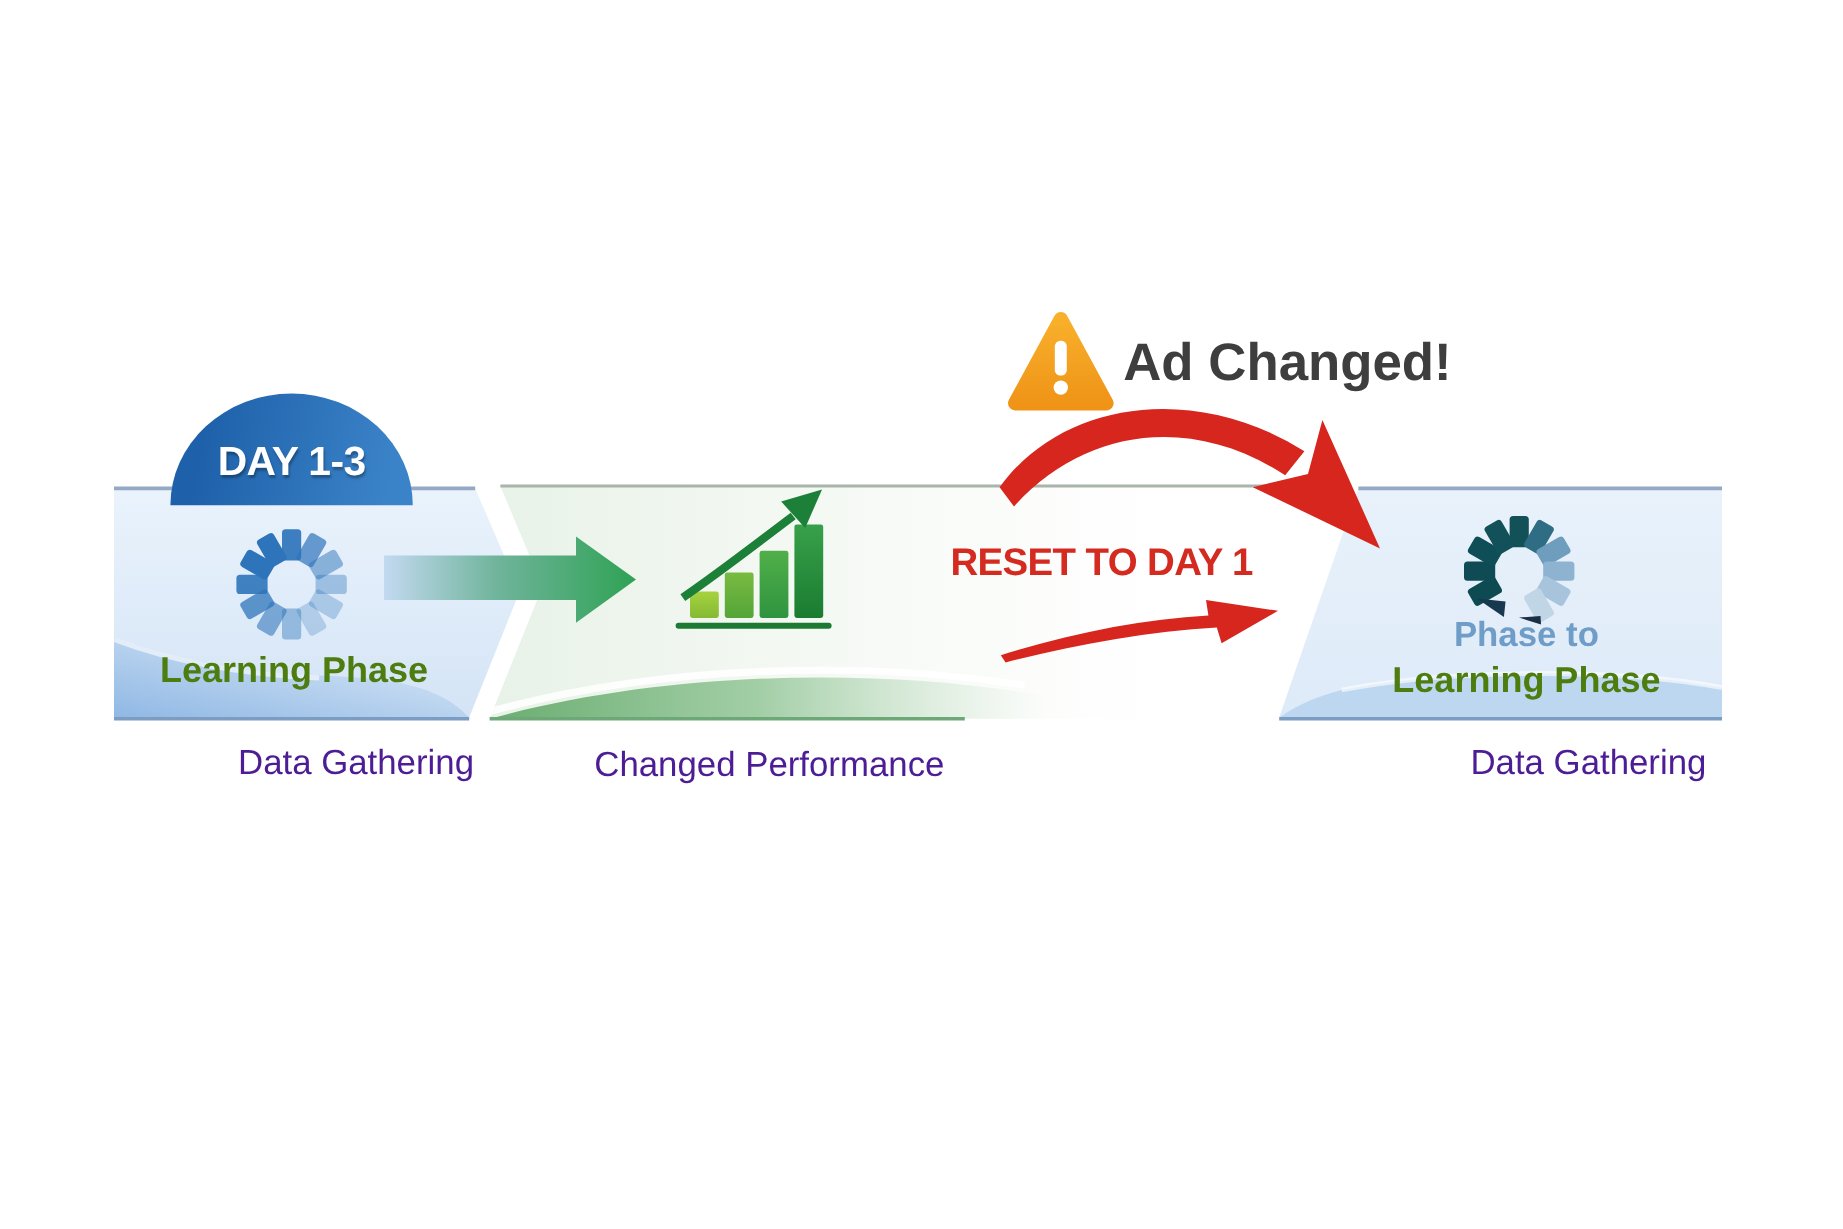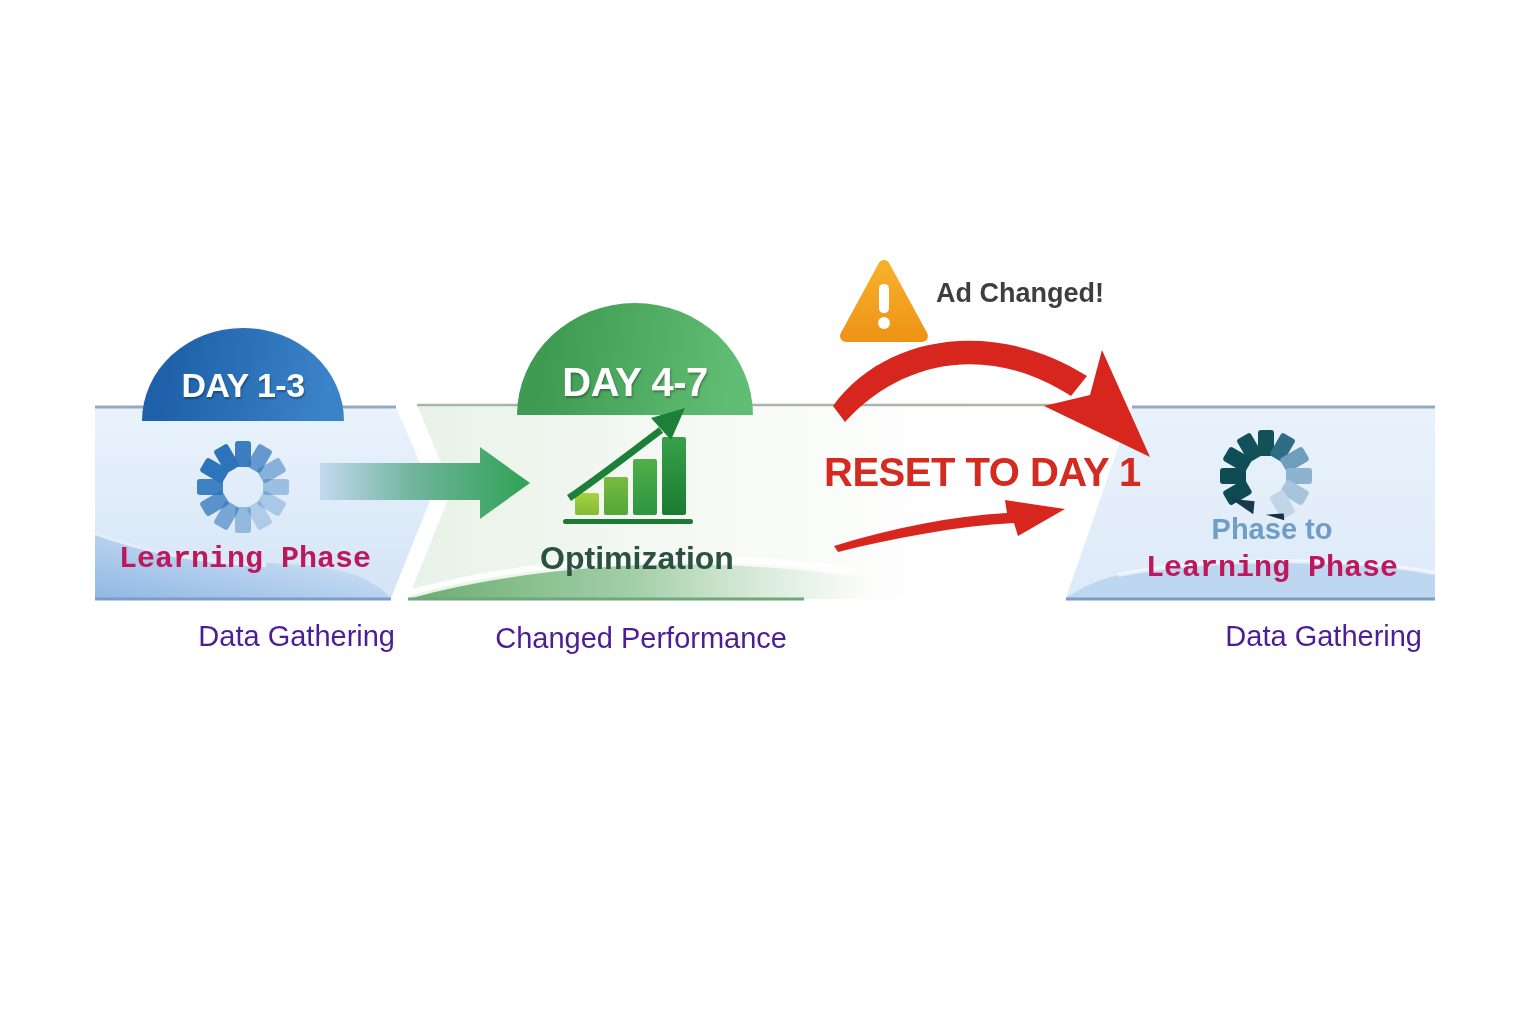--- a/index.html
+++ b/index.html
@@ -13,28 +13,28 @@
         text-shadow:1px 2px 2px rgba(0,0,0,0.30);letter-spacing:-0.5px;}
   .arch-blue1{left:142px;top:328px;width:202px;height:77px;font-size:34px;padding-bottom:16px;
         background:linear-gradient(100deg,#1e61aa 15%,#3b83c8 90%);}
   .arch-green{left:517px;top:303px;width:236px;height:102px;font-size:40px;padding-bottom:10px;
         background:linear-gradient(100deg,#3f9b52 15%,#62bd74 90%);}
   .arch-blue2{left:1172px;top:336px;width:212px;height:69px;font-size:38px;padding-bottom:5px;
         background:linear-gradient(100deg,#1e61aa 15%,#3b83c8 90%);}
 
   
   .panel-title{position:absolute;text-align:center;font-weight:bold;}
-  .t-blue{color:#be185d;font-size:30px;font-family:Liberation Mono, monospace;}
+  .t-blue{color:#4d7c0f;font-size:30px;}
   .t-green{color:#2b5140;font-size:32px;}
   .t-steel{color:#6f9dc7;font-size:29px;}
   .caption{position:absolute;text-align:right;font-size:29px;color:#4c1d95;}
 
   
-  .alert-text{position:absolute;left:936px;top:278px;font-size:27px;font-weight:bold;color:#3e3e3e;}
-  .reset-text{position:absolute;left:824px;top:450px;font-size:40px;font-weight:bold;color:#d42a20;
+  .alert-text{position:absolute;left:936px;top:278px;font-size:44px;font-weight:bold;color:#3e3e3e;}
+  .reset-text{position:absolute;left:792px;top:450px;font-size:32px;font-weight:bold;color:#d42a20;
               letter-spacing:-0.5px;}
 
   
   .spinner{position:absolute;width:96px;height:96px;}
   .spinner i{position:absolute;left:48px;top:48px;width:16px;height:26px;margin:-13px 0 0 -8px;
              border-radius:3px;}
   .spinner i:nth-child(1) {transform:rotate(0deg)   translateY(-33px);}
   .spinner i:nth-child(2) {transform:rotate(30deg)  translateY(-33px);}
   .spinner i:nth-child(3) {transform:rotate(60deg)  translateY(-33px);}
   .spinner i:nth-child(4) {transform:rotate(90deg)  translateY(-33px);}
@@ -128,23 +128,20 @@
     <path d="M76,4 L379,4 L379,195 L10,195 Z" fill="url(#p3fill)"></path>
     <path d="M10,195 L379,195 L379,170 C 300,155 160,153 62,172 C 42,177 24,185 10,195 Z" fill="#b9d4ee" opacity="0.85"></path>
     <path d="M62,172 C 160,153 300,155 379,170" stroke="#ffffff" stroke-width="4" fill="none" opacity="0.6"></path>
     <path d="M76,4 L379,4" stroke="#93a9c4" stroke-width="3"></path>
     <path d="M10,196 L379,196" stroke="#7d9cc2" stroke-width="3"></path>
   </svg>
 
   <div class="arch arch-blue1">
     <span>DAY 1-3</span>
   </div>
-  <div class="arch arch-green">
-    <span>DAY 4-7</span>
-  </div>
 
   <svg class="abs" style="left:320px;top:442px" width="215" height="92" viewBox="0 0 215 92">
     <defs>
       <linearGradient id="flowg" x1="0" y1="0" x2="1" y2="0">
         <stop offset="0" stop-color="#c3d9f0"></stop>
         <stop offset="0.45" stop-color="#6fb49b"></stop>
         <stop offset="1" stop-color="#2fa254"></stop>
       </linearGradient>
     </defs>
     <polygon points="0,21 160,21 160,5 210,41 160,77 160,58 0,58" fill="url(#flowg)"></polygon>
@@ -187,21 +184,20 @@
         </linearGradient>
     </defs>
     <rect x="14" y="89" width="24" height="22" rx="2" fill="url(#b1)"></rect>
     <rect x="43" y="73" width="24" height="38" rx="2" fill="url(#b2)"></rect>
     <rect x="72" y="55" width="24" height="56" rx="2" fill="url(#b3)"></rect>
     <rect x="101" y="33" width="24" height="78" rx="2" fill="url(#b4)"></rect>
     <rect x="2" y="115" width="130" height="5" rx="2.5" fill="#1c7a33"></rect>
     <path d="M 8,94 C 40,72 68,50 100,26" stroke="#1d8038" stroke-width="7" fill="none"></path>
     <polygon points="90,14 124,4 110,36" fill="#1d8038"></polygon>
   </svg>
-  <div class="panel-title t-green" style="left:487px;top:540px;width:300px">Optimization</div>
   <div class="caption" style="left:487px;top:622px;width:300px">Changed Performance</div>
 
   <svg class="abs" style="left:836px;top:256px" width="96" height="92" viewBox="0 0 96 92">
     <defs>
       <linearGradient id="tri" x1="0" y1="0" x2="0" y2="1">
         <stop offset="0" stop-color="#f8b02b"></stop>
           <stop offset="1" stop-color="#ef9417"></stop>
       </linearGradient>
     </defs>
     <polygon points="48,10 86,80 10,80" fill="url(#tri)" stroke="url(#tri)" stroke-width="12" stroke-linejoin="round"></polygon>

